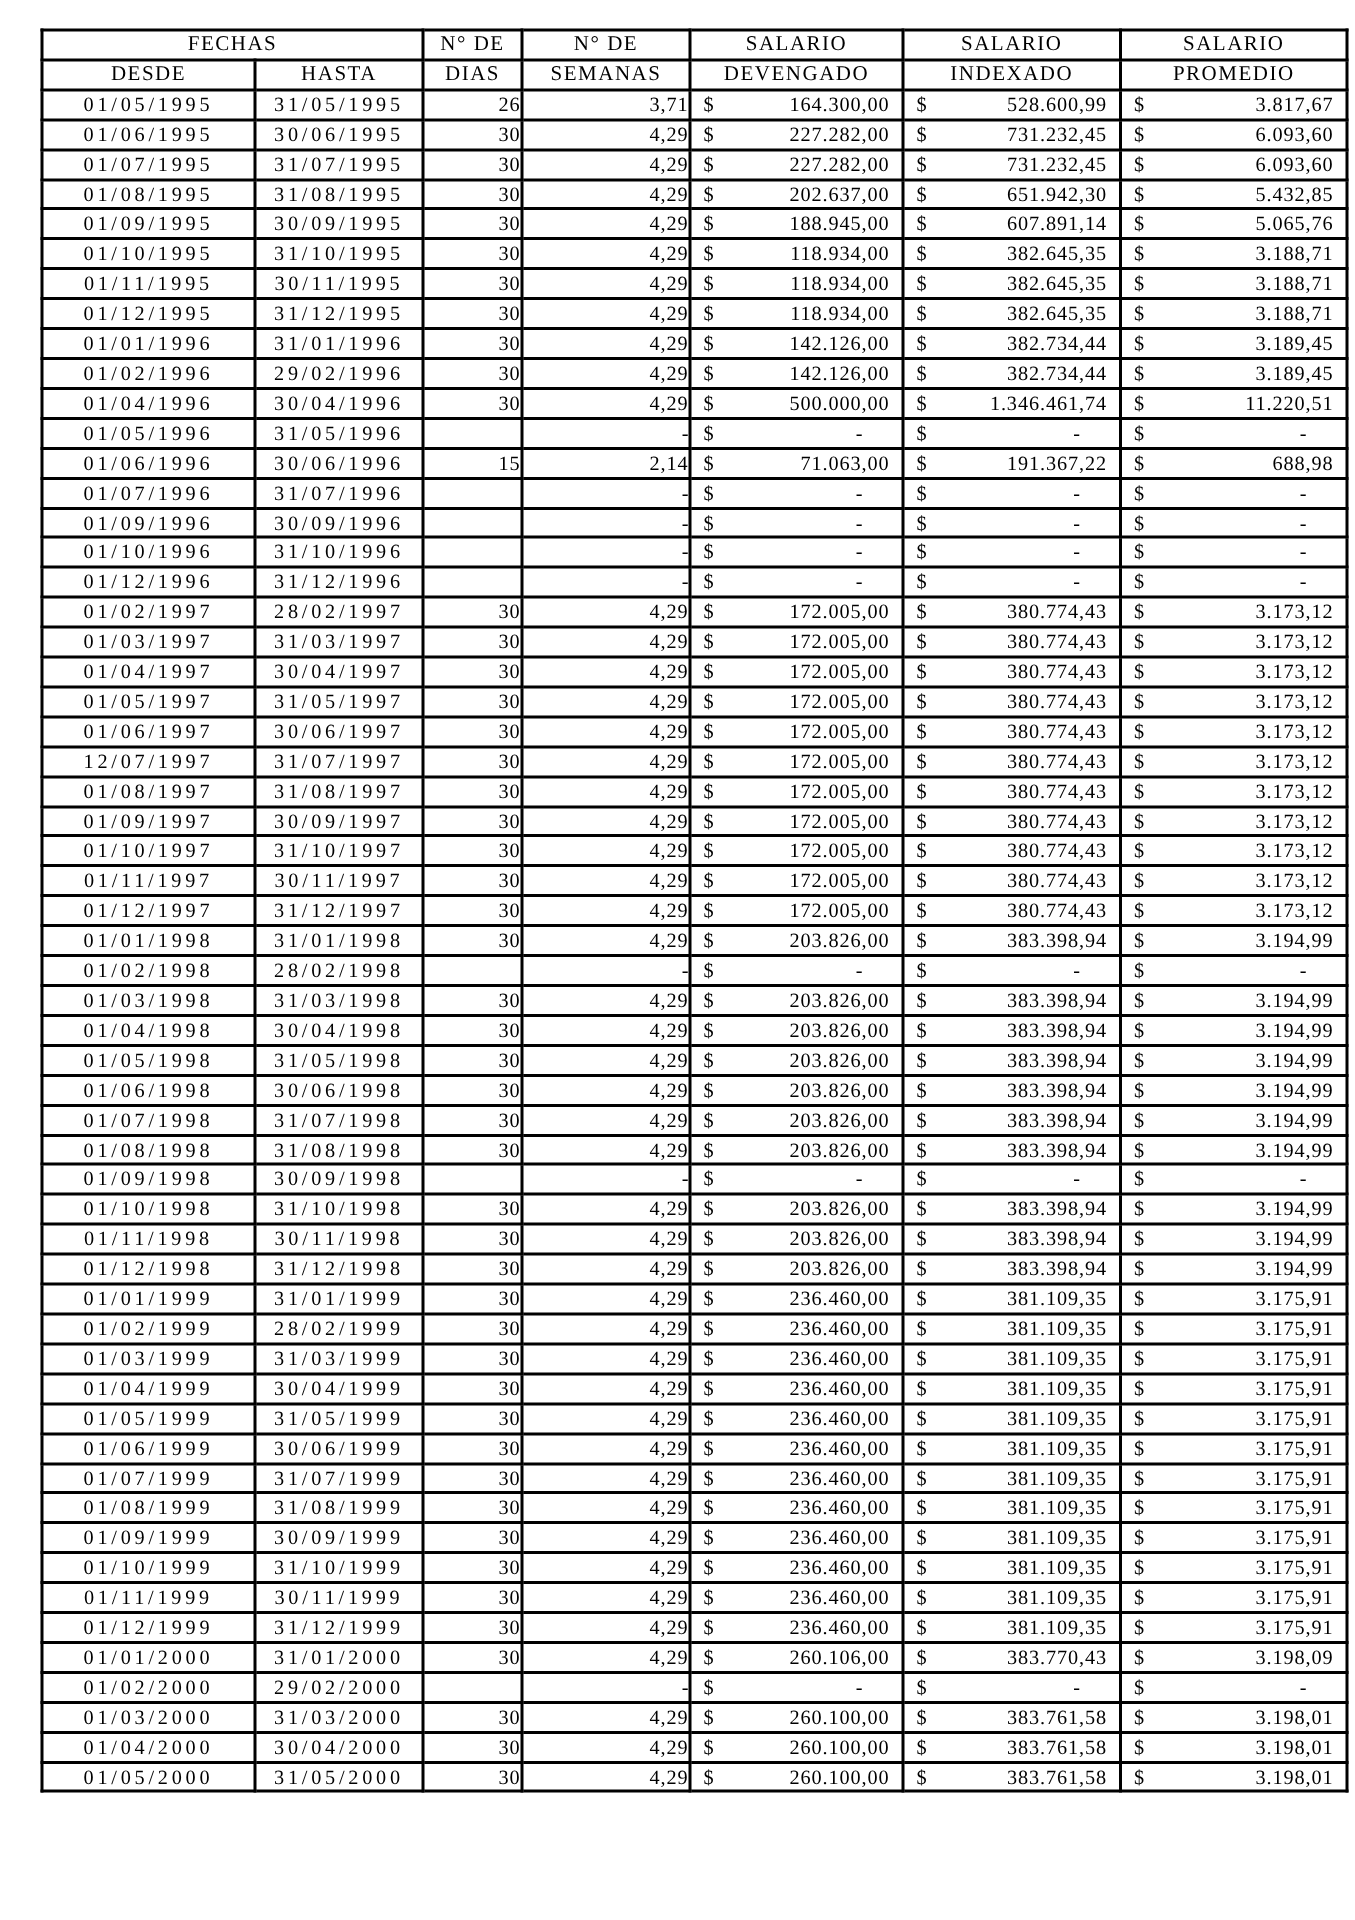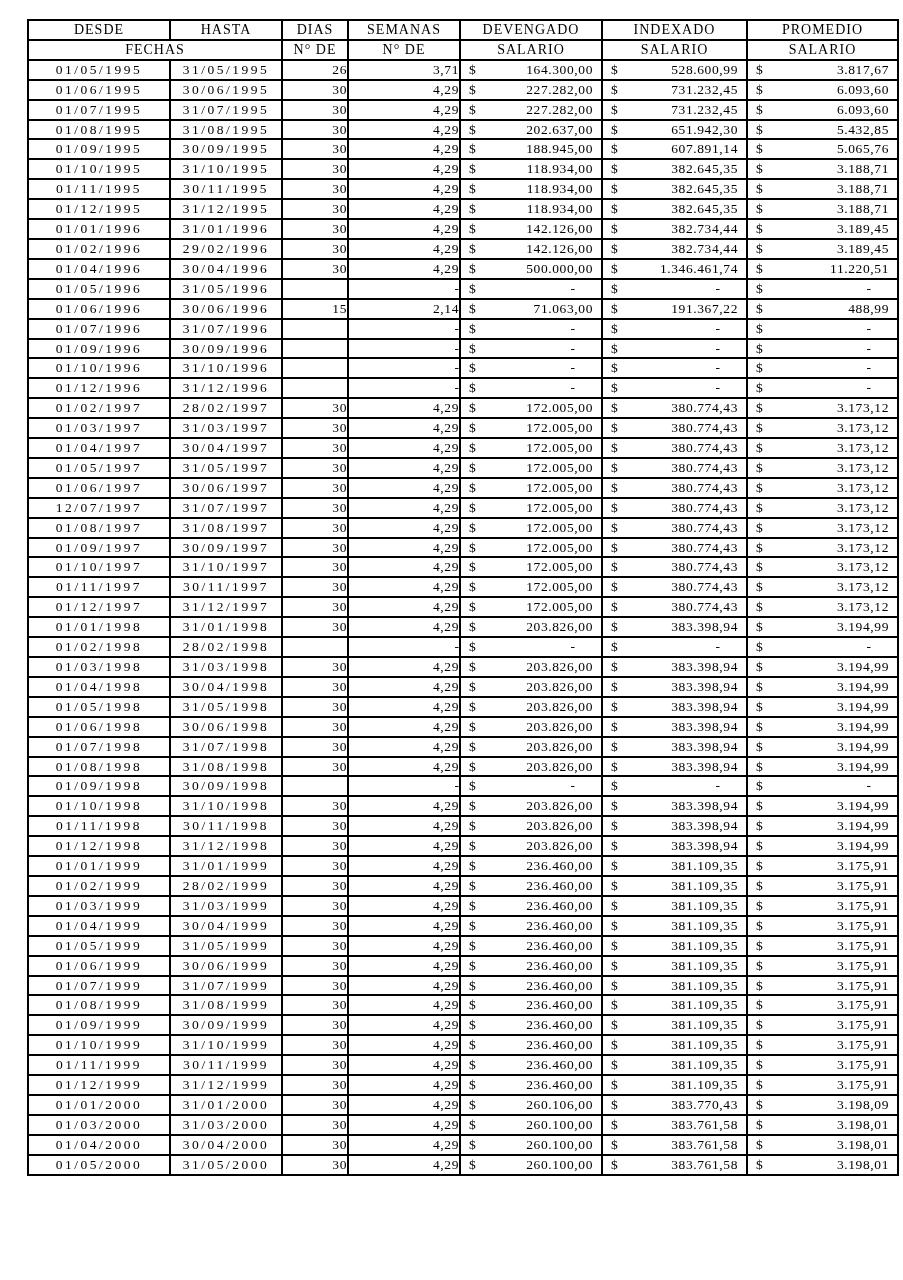--- a/index.html
+++ b/index.html
@@ -71,36 +71,36 @@
     <col style="width:142px">
     <col style="width:112px">
     <col style="width:66px">
     <col style="width:112px">
     <col style="width:142px">
     <col style="width:145px">
     <col style="width:151px">
   </colgroup>
   <thead>
     <tr>
+      <th colspan="2">FECHAS</th>
+      <th>N° DE</th>
+      <th>N° DE</th>
+      <th>SALARIO</th>
+      <th>SALARIO</th>
+      <th>SALARIO</th>
+    </tr>
+    <tr>
       <th>DESDE</th>
       <th>HASTA</th>
       <th>DIAS</th>
       <th>SEMANAS</th>
       <th>DEVENGADO</th>
       <th>INDEXADO</th>
       <th>PROMEDIO</th>
     </tr>
-    <tr>
-      <th colspan="2">FECHAS</th>
-      <th>N° DE</th>
-      <th>N° DE</th>
-      <th>SALARIO</th>
-      <th>SALARIO</th>
-      <th>SALARIO</th>
-    </tr>
   </thead>
   <tbody id="table-body">
       <tr>
         <td class="date">01/05/1995</td>
         <td class="date">31/05/1995</td>
         <td class="num">26</td>
         <td class="num">3,71</td>
         <td class="money">
           <div class="mwrap">
             <span class="cur">$</span>
@@ -397,21 +397,21 @@
         </td>
         <td class="money">
           <div class="mwrap">
             <span class="cur">$</span>
             <span class="amt">191.367,22</span>
           </div>
         </td>
         <td class="money">
           <div class="mwrap">
             <span class="cur">$</span>
-            <span class="amt">488,99</span>
+            <span class="amt">688,98</span>
           </div>
         </td>
       </tr>
       <tr>
         <td class="date">01/07/1996</td>
         <td class="date">31/07/1996</td>
         <td class="num"></td>
         <td class="num dash">-</td>
         <td class="money">
           <div class="mwrap">
@@ -1362,20 +1362,44 @@
           </div>
         </td>
         <td class="money">
           <div class="mwrap">
             <span class="cur">$</span>
             <span class="amt">3.198,09</span>
           </div>
         </td>
       </tr>
       <tr>
+        <td class="date">01/02/2000</td>
+        <td class="date">29/02/2000</td>
+        <td class="num"></td>
+        <td class="num dash">-</td>
+        <td class="money">
+          <div class="mwrap">
+            <span class="cur">$</span>
+            <span class="amt dash">-</span>
+          </div>
+        </td>
+        <td class="money">
+          <div class="mwrap">
+            <span class="cur">$</span>
+            <span class="amt dash">-</span>
+          </div>
+        </td>
+        <td class="money">
+          <div class="mwrap">
+            <span class="cur">$</span>
+            <span class="amt dash">-</span>
+          </div>
+        </td>
+      </tr>
+      <tr>
         <td class="date">01/03/2000</td>
         <td class="date">31/03/2000</td>
         <td class="num">30</td>
         <td class="num">4,29</td>
         <td class="money">
           <div class="mwrap">
             <span class="cur">$</span>
             <span class="amt">260.100,00</span>
           </div>
         </td>

